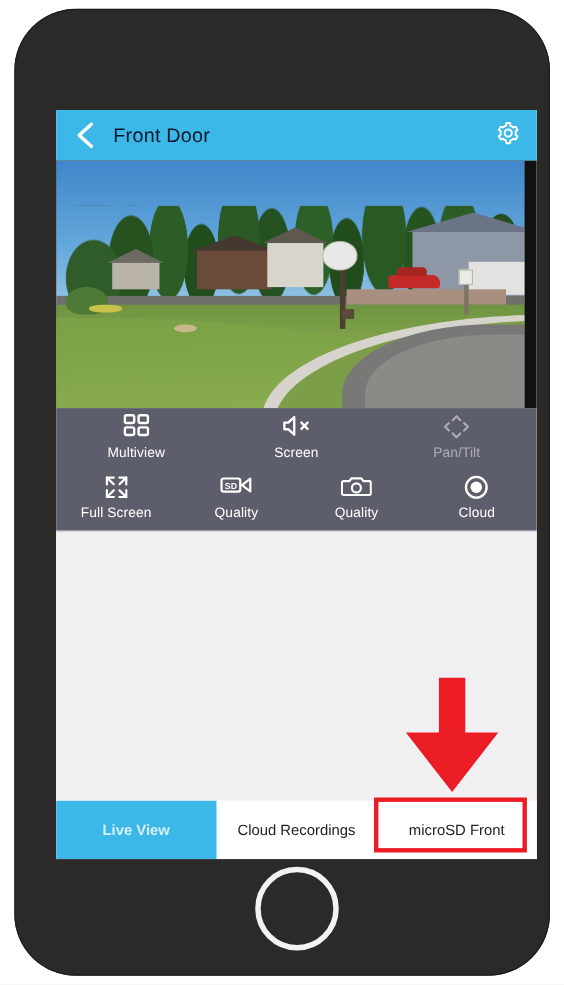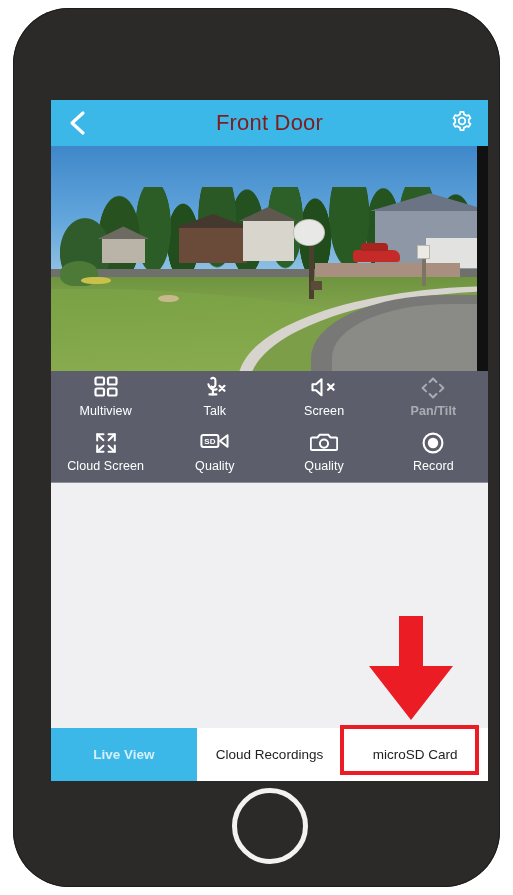--- a/index.html
+++ b/index.html
@@ -46,23 +46,23 @@
     display:flex;align-items:center;
   }
   .back-btn{
     width:52px;height:46px;
     display:flex;align-items:center;justify-content:center;
     cursor:pointer;
   }
   .back-btn svg{display:block;}
   .header-title{
     flex:1;
-    text-align:center;
-    color:#7f1d1d;
-    font-size:22px;
+    text-align:left;
+    color:#0f172a;
+    font-size:18px;
     letter-spacing:.2px;
     font-weight:400;
   }
   .gear-btn{
     width:52px;height:46px;
     display:flex;align-items:center;justify-content:center;
     cursor:pointer;
   }
 
   
@@ -170,21 +170,21 @@
     display:flex;align-items:flex-start;justify-content:center;
     color:#ffffff;
   }
   .ctrl-label{
     margin-top:2px;
     font-size:12.5px;
     color:#ffffff;
     letter-spacing:.1px;
     white-space:nowrap;
   }
-  .dim{opacity:.48;font-weight:bold;}
+  .dim{opacity:.48;}
 
   
   .content-blank{
     position:absolute;left:0;top:382px;
     width:437px;height:246px;
     background:#f0f0f2;
     border-top:1px solid #8d8f99;
   }
 
   
@@ -297,32 +297,20 @@
               <svg width="24" height="22" viewBox="0 0 24 22">
                 <rect x="1.5" y="1.5" width="8.5" height="7" rx="1.6" fill="none" stroke="#fff" stroke-width="2.2"></rect>
                 <rect x="14" y="1.5" width="8.5" height="7" rx="1.6" fill="none" stroke="#fff" stroke-width="2.2"></rect>
                 <rect x="1.5" y="12.5" width="8.5" height="7" rx="1.6" fill="none" stroke="#fff" stroke-width="2.2"></rect>
                 <rect x="14" y="12.5" width="8.5" height="7" rx="1.6" fill="none" stroke="#fff" stroke-width="2.2"></rect>
               </svg>
             </div>
             <div class="ctrl-label">Multiview</div>
           </div>
 
-          <div class="ctrl-item">
-            <div class="ctrl-icon">
-              <svg width="26" height="22" viewBox="0 0 26 22">
-                <path d="M9.3 2.6a2.4 2.4 0 0 1 4.1 1.7v4.4a2.4 2.4 0 0 1-4.1 1.7" fill="none" stroke="#fff" stroke-width="2.1" stroke-linecap="round"></path>
-                <path d="M6.4 8.2a6 6 0 0 0 8.2 5" fill="none" stroke="#fff" stroke-width="2.1" stroke-linecap="round"></path>
-                <path d="M10.9 14v4.4" stroke="#fff" stroke-width="2.1" stroke-linecap="round"></path>
-                <path d="M7.4 18.4h7" stroke="#fff" stroke-width="2.1" stroke-linecap="round"></path>
-                <path d="M17.5 9.8l5 5M22.5 9.8l-5 5" stroke="#fff" stroke-width="2.2" stroke-linecap="round"></path>
-              </svg>
-            </div>
-            <div class="ctrl-label">Talk</div>
-          </div>
 
           <div class="ctrl-item">
             <div class="ctrl-icon">
               <svg width="28" height="22" viewBox="0 0 28 22">
                 <path d="M11.5 3.2 L6 8.2 H2.5 V14.2 H6 L11.5 19.2 Z" fill="none" stroke="#fff" stroke-width="2.1" stroke-linejoin="round"></path>
                 <path d="M18 8.2l5.6 5.6M23.6 8.2L18 13.8" stroke="#fff" stroke-width="2.2" stroke-linecap="round"></path>
               </svg>
             </div>
             <div class="ctrl-label">Screen</div>
           </div>
@@ -349,21 +337,21 @@
                 <path d="M10.5 3.2 H4.2 V9.4" fill="none" stroke="#fff" stroke-width="2" stroke-linecap="round" stroke-linejoin="round"></path>
                 <path d="M4.2 3.2 L10.4 9.2" stroke="#fff" stroke-width="2" stroke-linecap="round"></path>
                 <path d="M15.5 3.2 H21.8 V9.4" fill="none" stroke="#fff" stroke-width="2" stroke-linecap="round" stroke-linejoin="round"></path>
                 <path d="M21.8 3.2 L15.6 9.2" stroke="#fff" stroke-width="2" stroke-linecap="round"></path>
                 <path d="M10.5 20.8 H4.2 V14.6" fill="none" stroke="#fff" stroke-width="2" stroke-linecap="round" stroke-linejoin="round"></path>
                 <path d="M4.2 20.8 L10.4 14.8" stroke="#fff" stroke-width="2" stroke-linecap="round"></path>
                 <path d="M15.5 20.8 H21.8 V14.6" fill="none" stroke="#fff" stroke-width="2" stroke-linecap="round" stroke-linejoin="round"></path>
                 <path d="M21.8 20.8 L15.6 14.8" stroke="#fff" stroke-width="2" stroke-linecap="round"></path>
               </svg>
             </div>
-            <div class="ctrl-label">Cloud Screen</div>
+            <div class="ctrl-label">Full Screen</div>
           </div>
 
           <div class="ctrl-item">
             <div class="ctrl-icon">
               <svg width="30" height="20" viewBox="0 0 30 20">
                 <rect x="1.4" y="4" width="17" height="12" rx="2" fill="none" stroke="#fff" stroke-width="2"></rect>
                 <path d="M20 10 L27.5 4.2 V15.8 Z" fill="none" stroke="#fff" stroke-width="2" stroke-linejoin="round"></path>
                 <text x="9.9" y="13.4" font-family="'Liberation Sans',sans-serif" font-size="8" font-weight="bold" fill="#fff" text-anchor="middle">SD</text>
               </svg>
             </div>
@@ -380,21 +368,21 @@
             <div class="ctrl-label">Quality</div>
           </div>
 
           <div class="ctrl-item">
             <div class="ctrl-icon">
               <svg width="24" height="24" viewBox="0 0 24 24">
                 <circle cx="12" cy="12" r="9.4" fill="none" stroke="#fff" stroke-width="2.1"></circle>
                 <circle cx="12" cy="12" r="5.2" fill="#fff"></circle>
               </svg>
             </div>
-            <div class="ctrl-label">Record</div>
+            <div class="ctrl-label">Cloud</div>
           </div>
 
         </div>
       </div>
 
       <div class="content-blank"></div>
 
       <div class="arrow-annotation">
         <svg width="96" height="106" viewBox="0 0 96 106">
           <path d="M36 0 H60 V50 H90 L48 104 L6 50 H36 Z" fill="#ec1c24"></path>
@@ -402,21 +390,21 @@
       </div>
 
       <div class="tabbar">
         <div class="tab active">
           <span class="tab-label">Live View</span>
         </div>
         <div class="tab">
           <span class="tab-label">Cloud Recordings</span>
         </div>
         <div class="tab">
-          <span class="tab-label">microSD Card</span>
+          <span class="tab-label">microSD Front</span>
         </div>
       </div>
 
       <div class="tab-highlight"></div>
 
     </div>
 
     <div class="home-button"></div>
 
   </div>

